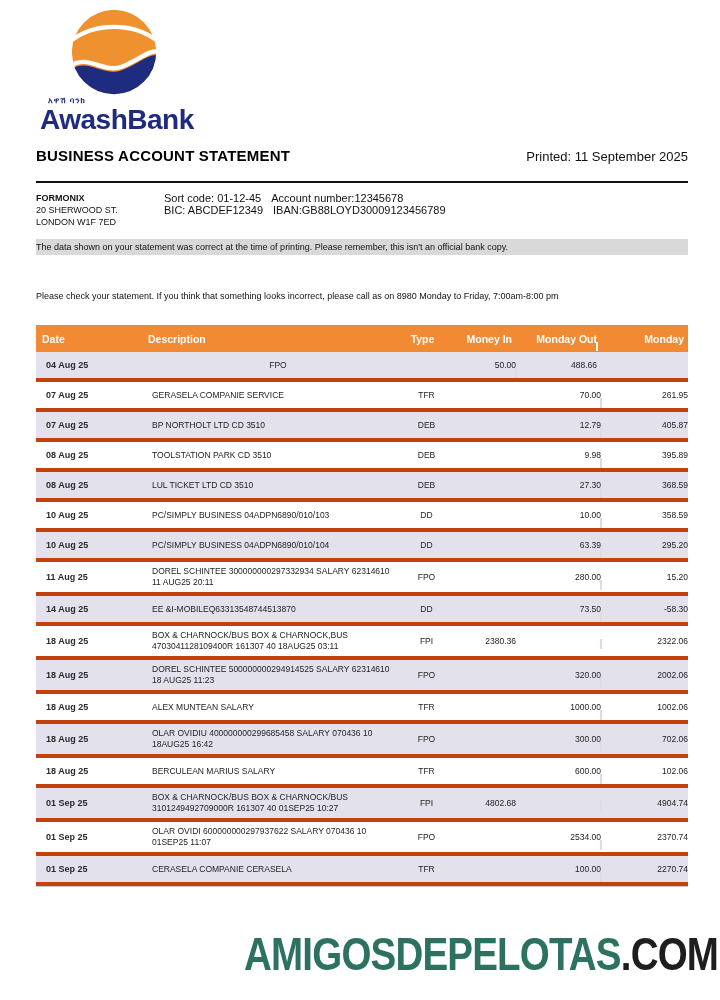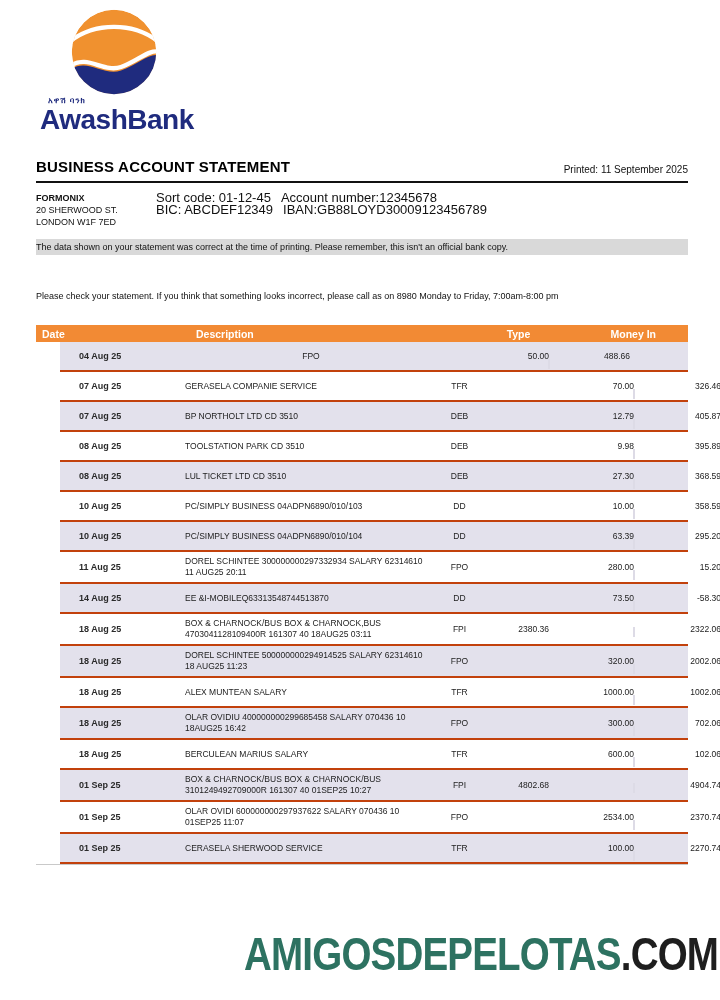--- a/index.html
+++ b/index.html
@@ -14,48 +14,48 @@
   body{font-family:"Liberation Sans", sans-serif;color:#222;}
   .page{position:relative;width:720px;height:1000px;background:#fff;overflow:hidden;}
 
   
   .logo{position:absolute;left:40px;top:8px;width:180px;}
   .logo-globe{position:absolute;left:30px;top:0;width:88px;height:88px;}
   .logo-amharic{position:absolute;left:8px;top:88px;font-size:8px;font-weight:bold;color:var(--navy);letter-spacing:1px;}
   .logo-name{position:absolute;left:0;top:96px;font-size:28px;font-weight:bold;color:var(--navy);letter-spacing:-0.5px;}
 
   
-  .title-row{position:absolute;left:36px;top:158px;width:652px;display:flex;justify-content:space-between;align-items:flex-end;}
+  .title-row{position:absolute;left:36px;top:147px;width:652px;display:flex;justify-content:space-between;align-items:flex-end;}
   .doc-title{font-size:15px;font-weight:bold;color:#000;letter-spacing:0.2px;}
-  .printed{font-size:10px;color:#111;}
+  .printed{font-size:13px;color:#111;}
   .title-rule{position:absolute;left:36px;top:181px;width:652px;height:2px;background:#111;}
 
   
   .addr{position:absolute;left:36px;top:192px;font-size:9px;line-height:12px;color:#111;}
   .addr .holder{font-weight:bold;}
-  .acct{position:absolute;left:156px;top:192px;font-size:13px;line-height:12px;color:#111;}
+  .acct{position:absolute;left:164px;top:192px;font-size:11px;line-height:12px;color:#111;}
   .acct span{margin-right:10px;}
 
   .notice-gray{position:absolute;left:36px;top:239px;width:652px;background:#d9d9d9;font-size:9px;color:#111;padding:3px 0;}
   .notice-check{position:absolute;left:36px;top:291px;width:652px;font-size:9px;color:#111;}
 
   
   .stmt-table{position:absolute;left:36px;top:325px;width:652px;}
   .t-row{display:grid;grid-template-columns:112px 252px 45px 67px 85px 91px;align-items:center;}
-  .t-head{background:var(--orange);color:#fff;font-weight:bold;font-size:10.5px;height:17px;gap:48px;}
+  .t-head{background:var(--orange);color:#fff;font-weight:bold;font-size:10.5px;height:27px;}
   .t-head .hc{display:flex;align-items:center;height:100%;}
   .col-date{padding-left:6px;}
   .col-desc{padding-right:8px;}
   .col-type{justify-content:center;text-align:center;}
   .col-in,.col-out,.col-bal{justify-content:flex-end;text-align:right;}
   .col-bal{padding-right:4px;}
   .t-head .col-out{position:relative;}
   .t-head .col-out::after{content:"";position:absolute;right:-1px;bottom:1px;width:2px;height:9px;background:#fff;}
 
-  .t-body .t-row{background:#fff;border-bottom:2px solid #c2410c;min-height:30px;padding:4px 13px;font-size:8.5px;color:#222;margin-left:24px;}
+  .t-body .t-row{background:#fff;border-bottom:4px solid #c2410c;min-height:30px;padding:4px 4px;font-size:8.5px;color:#222;}
   .t-body .t-row.alt{background:var(--lavender);}
   .t-body{border-bottom:1px solid #c9c9c9;}
   .cell-date{font-weight:bold;font-size:9px;color:#2a2a2a;padding-left:6px;}
   .cell-desc{padding-right:8px;line-height:11px;}
   .cell-type{text-align:center;}
   .cell-in,.cell-out,.cell-bal{text-align:right;}
   .cell-bal{padding-right:4px;}
   .cell-out{position:relative;}
   .cell-out::after{content:"";position:absolute;right:-1px;bottom:-8px;width:2px;height:10px;background:#dddbe6;}
 
@@ -110,38 +110,38 @@
   <div class="notice-gray">The data shown on your statement was correct at the time of printing. Please remember, this isn't an official bank copy.</div>
   <div class="notice-check">Please check your statement. If you think that something looks incorrect, please call as on 8980 Monday to Friday, 7:00am-8:00 pm</div>
 
   <div class="stmt-table">
     <div class="t-row t-head">
       <div class="hc col-date">Date</div>
       <div class="hc col-desc">Description</div>
       <div class="hc col-type">Type</div>
       <div class="hc col-in">Money In</div>
       <div class="hc col-out">Monday Out</div>
-      <div class="hc col-bal">Please</div>
+      <div class="hc col-bal">Monday</div>
     </div>
     <div class="t-body">
     <div class="t-row alt">
       <div class="cell-date">04 Aug 25</div>
       <div class="cell-type">FPO</div>
       <div class="cell-in"></div>
       <div class="cell-out">50.00</div>
       <div class="cell-bal">488.66</div>
     </div>
 
     <div class="t-row">
       <div class="cell-date">07 Aug 25</div>
       <div class="cell-desc">GERASELA COMPANIE SERVICE</div>
       <div class="cell-type">TFR</div>
       <div class="cell-in"></div>
       <div class="cell-out">70.00</div>
-      <div class="cell-bal">326.46</div>
+      <div class="cell-bal">261.95</div>
     </div>
 
     <div class="t-row alt">
       <div class="cell-date">07 Aug 25</div>
       <div class="cell-desc">BP NORTHOLT LTD CD 3510</div>
       <div class="cell-type">DEB</div>
       <div class="cell-in"></div>
       <div class="cell-out">12.79</div>
       <div class="cell-bal">405.87</div>
     </div>
@@ -258,21 +258,21 @@
       <div class="cell-date">01 Sep 25</div>
       <div class="cell-desc">OLAR OVIDI 600000000297937622 SALARY 070436 10 01SEP25 11:07</div>
       <div class="cell-type">FPO</div>
       <div class="cell-in"></div>
       <div class="cell-out">2534.00</div>
       <div class="cell-bal">2370.74</div>
     </div>
 
     <div class="t-row alt">
       <div class="cell-date">01 Sep 25</div>
-      <div class="cell-desc">CERASELA SHERWOOD SERVICE</div>
+      <div class="cell-desc">CERASELA COMPANIE CERASELA</div>
       <div class="cell-type">TFR</div>
       <div class="cell-in"></div>
       <div class="cell-out">100.00</div>
       <div class="cell-bal">2270.74</div>
     </div>
   </div>
   </div>
 
   <div class="watermark">
     <span class="wm-primary">AMIGOSDEPELOTAS</span><span class="wm-suffix">.COM</span>

